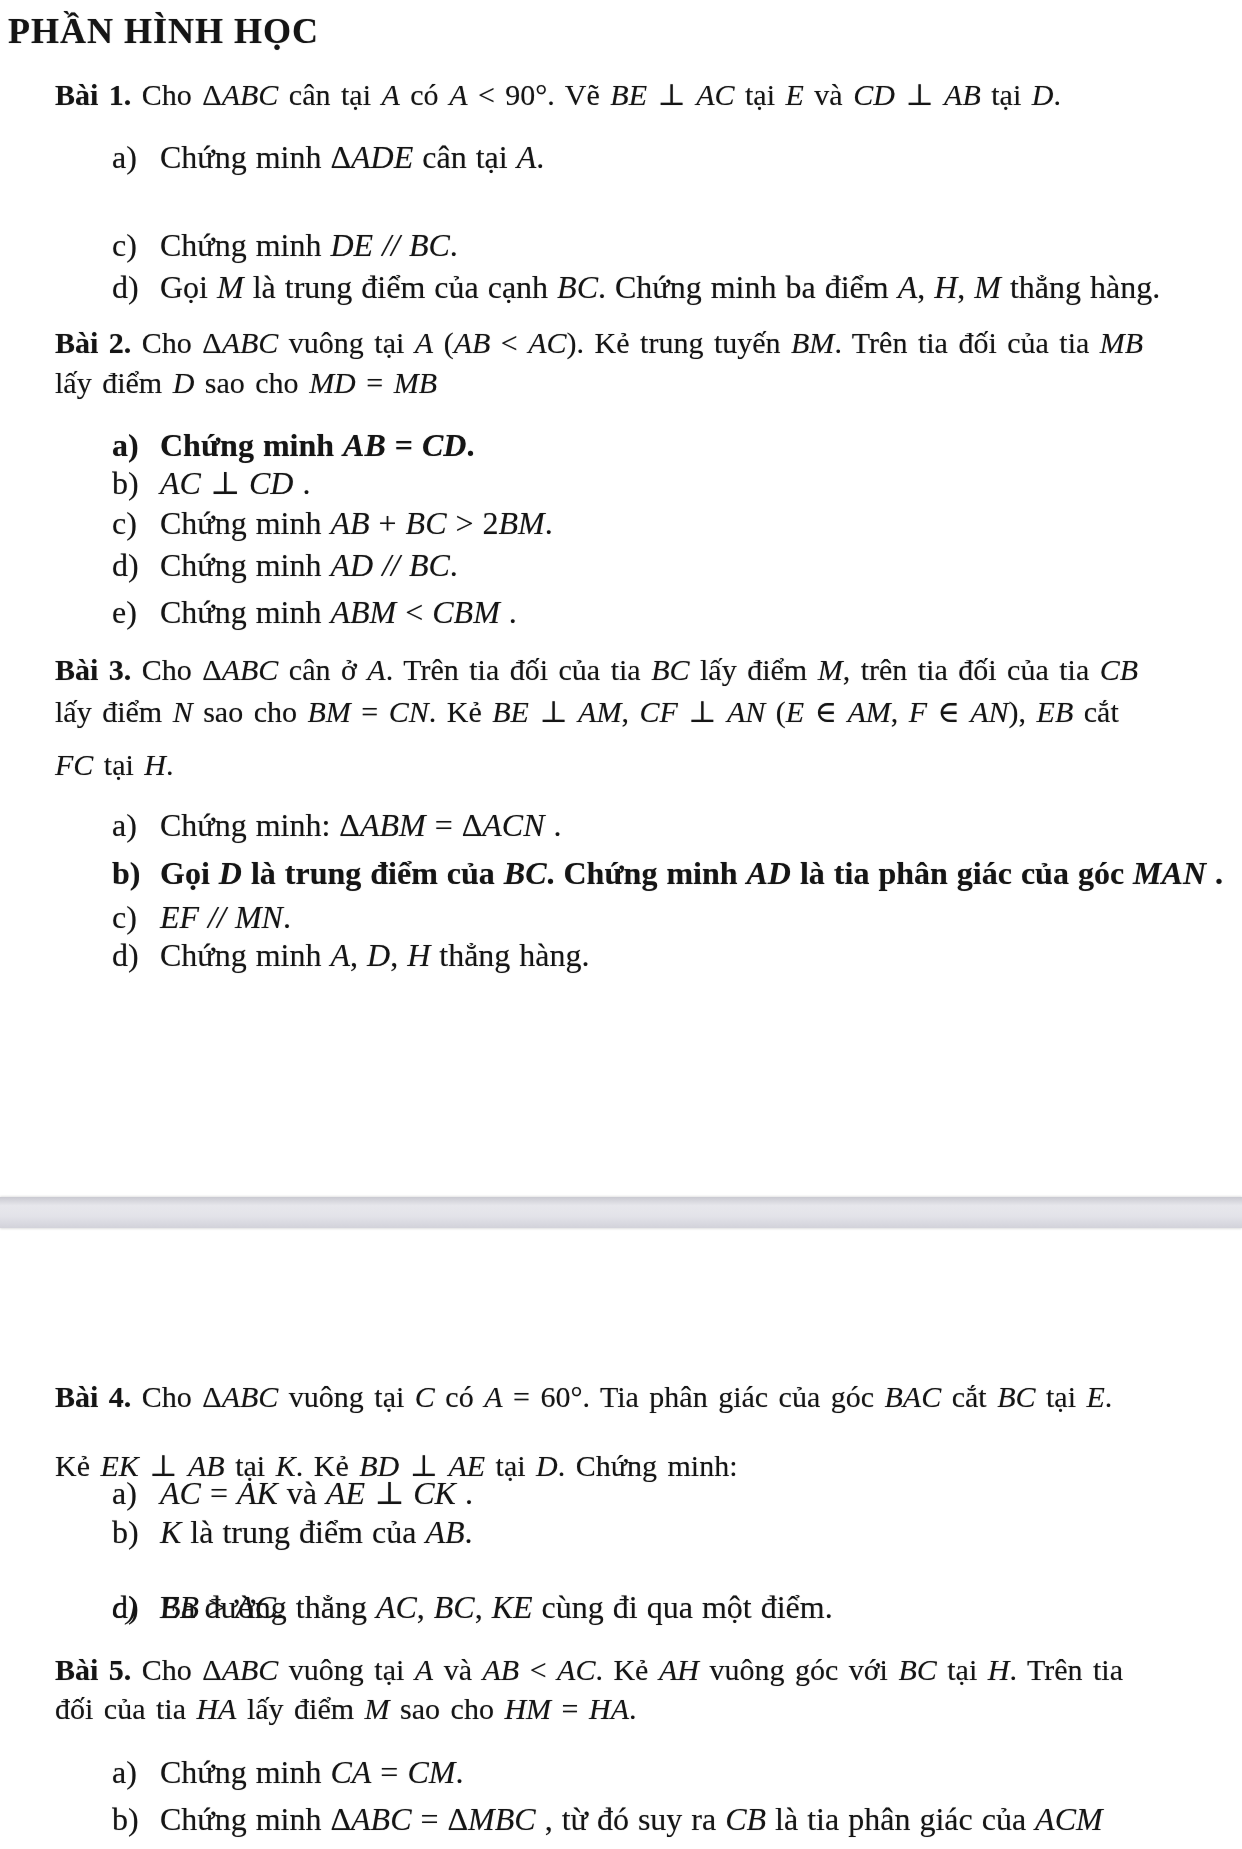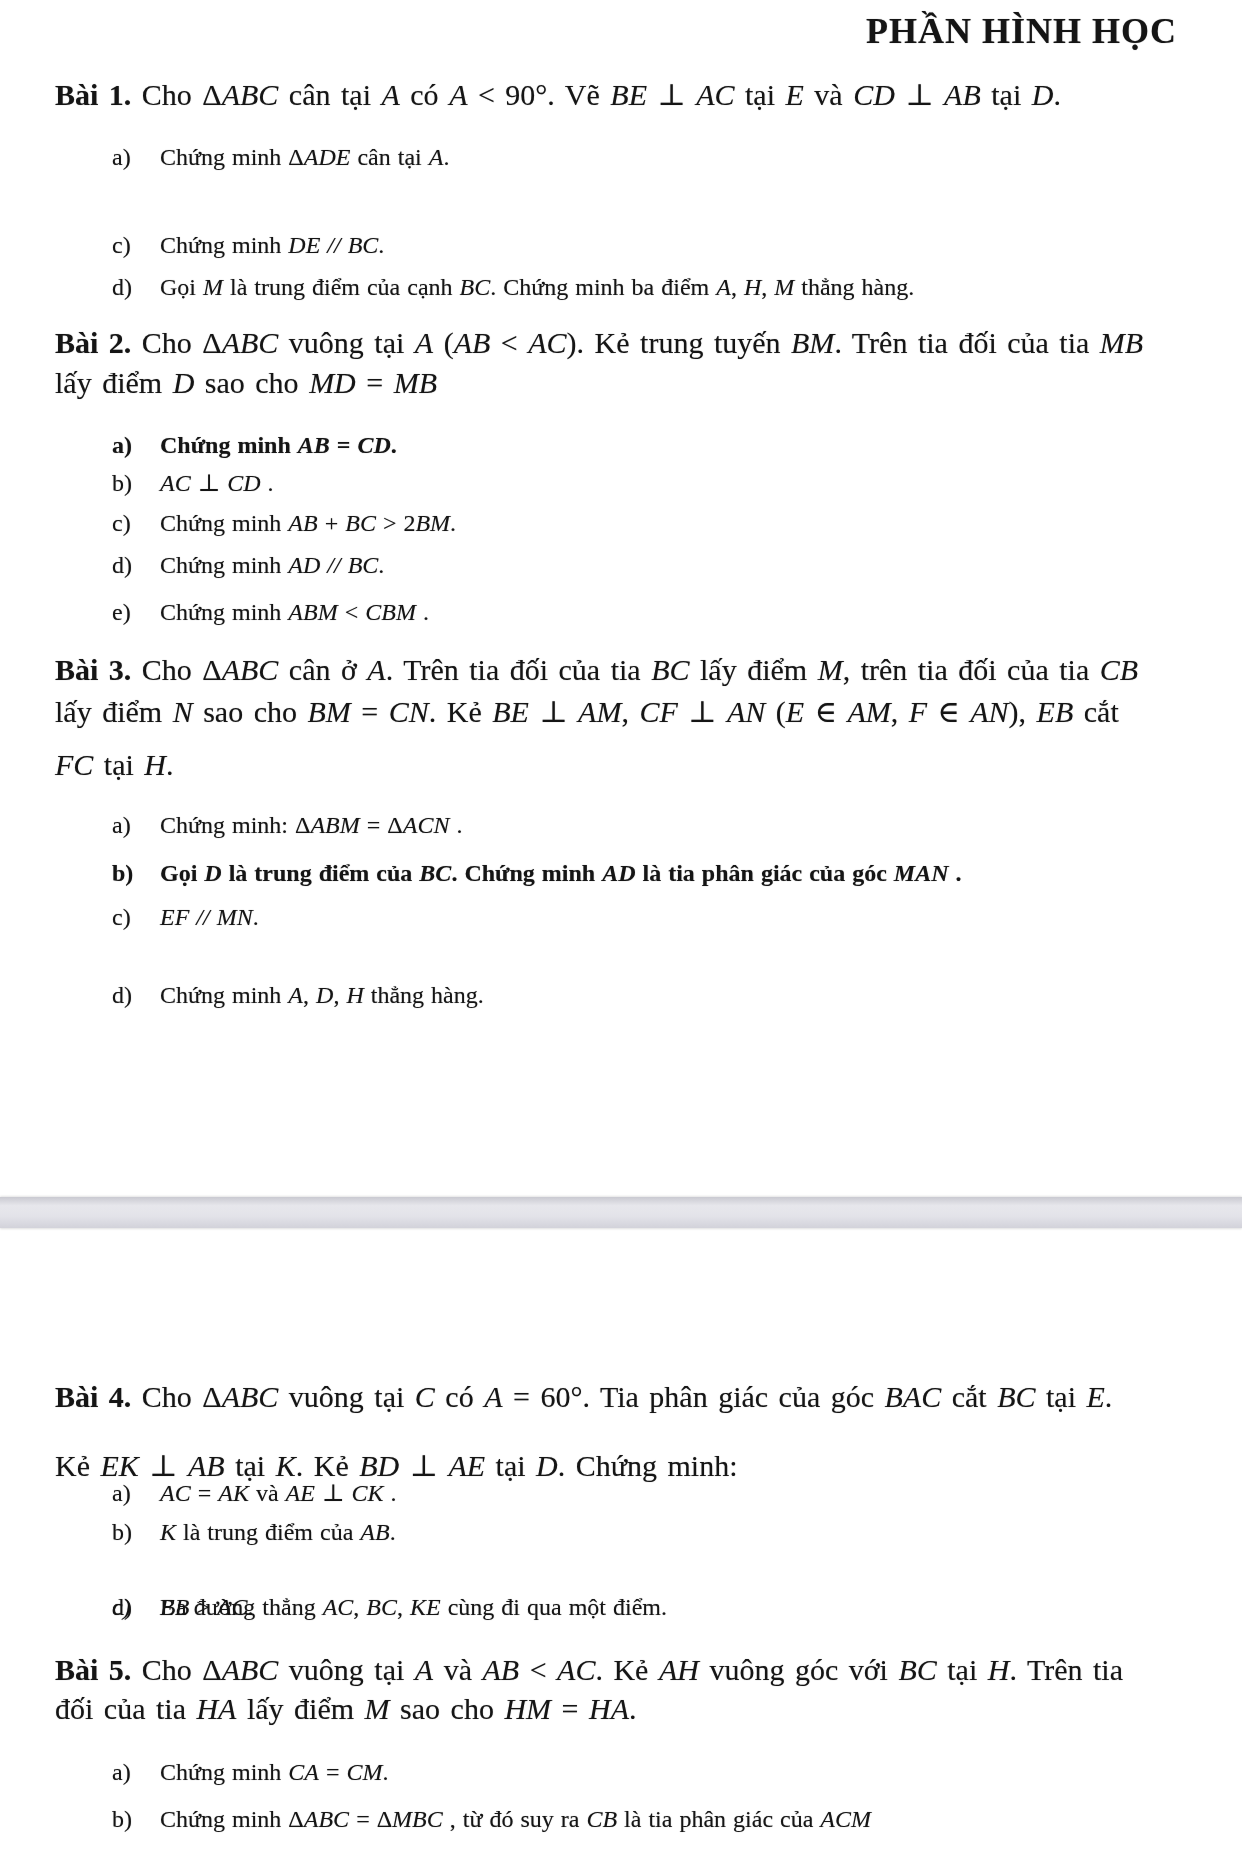--- a/index.html
+++ b/index.html
@@ -6,40 +6,40 @@
   .page{
     position:relative;
     width:1242px;height:1849px;
     background:#ffffff;
     overflow:hidden;
     font-family:"Liberation Serif","DejaVu Serif",serif;
     color:#151515;
   }
   .doc-title{
     position:absolute;
-    top:10px;left:0;right:65px;
-    text-align:right;
+    top:10px;left:8px;right:65px;
+    text-align:left;
     font-size:36px;
     font-weight:bold;
     letter-spacing:1px;
     text-shadow:0 0 1px rgba(0,0,0,.45);
   }
   .doc-line{
     position:absolute;
     left:55px;
     font-size:30px;
     line-height:34px;
     white-space:nowrap;
     word-spacing:3px;
     text-shadow:0 0 1px rgba(0,0,0,.4);
   }
   .doc-item{
     position:absolute;
     left:112px;
-    font-size:24px;
+    font-size:32px;
     line-height:34px;
     white-space:nowrap;
     word-spacing:1px;
     text-shadow:0 0 1px rgba(0,0,0,.4);
   }
   .doc-item .letter{display:inline-block;width:48px;}
   .seg-i{font-style:italic;}
   .seg-b{font-weight:bold;}
   .page-separator{
     position:absolute;
@@ -65,21 +65,21 @@
     <div class="doc-item" style="top: 466px;"><span class="letter">b)</span><span><span class="seg-i">AC</span><span> ⊥ </span><span class="seg-i">CD</span><span> .</span></span></div>
     <div class="doc-item" style="top: 506px;"><span class="letter">c)</span><span><span>Chứng minh </span><span class="seg-i">AB</span><span> + </span><span class="seg-i">BC</span><span> &gt; 2</span><span class="seg-i">BM</span><span>.</span></span></div>
     <div class="doc-item" style="top: 548px;"><span class="letter">d)</span><span><span>Chứng minh </span><span class="seg-i">AD // BC</span><span>.</span></span></div>
     <div class="doc-item" style="top: 595px;"><span class="letter">e)</span><span><span>Chứng minh </span><span class="seg-i">ABM</span><span> &lt; </span><span class="seg-i">CBM</span><span> .</span></span></div>
     <div class="doc-line" style="top: 653px;"><span class="seg-b">Bài 3.</span><span> Cho Δ</span><span class="seg-i">ABC</span><span> cân ở </span><span class="seg-i">A</span><span>. Trên tia đối của tia </span><span class="seg-i">BC</span><span> lấy điểm </span><span class="seg-i">M</span><span>, trên tia đối của tia </span><span class="seg-i">CB</span></div>
     <div class="doc-line" style="top: 695px;"><span>lấy điểm </span><span class="seg-i">N</span><span> sao cho </span><span class="seg-i">BM</span><span> = </span><span class="seg-i">CN</span><span>. Kẻ </span><span class="seg-i">BE</span><span> ⊥ </span><span class="seg-i">AM</span><span>, </span><span class="seg-i">CF</span><span> ⊥ </span><span class="seg-i">AN</span><span> (</span><span class="seg-i">E</span><span> ∈ </span><span class="seg-i">AM</span><span>, </span><span class="seg-i">F</span><span> ∈ </span><span class="seg-i">AN</span><span>), </span><span class="seg-i">EB</span><span> cắt</span></div>
     <div class="doc-line" style="top: 748px;"><span class="seg-i">FC</span><span> tại </span><span class="seg-i">H</span><span>.</span></div>
     <div class="doc-item" style="top: 808px;"><span class="letter">a)</span><span><span>Chứng minh: Δ</span><span class="seg-i">ABM</span><span> = Δ</span><span class="seg-i">ACN</span><span> .</span></span></div>
     <div class="doc-item" style="top: 856px; font-weight: bold;"><span class="letter">b)</span><span><span>Gọi </span><span class="seg-i">D</span><span> là trung điểm của </span><span class="seg-i">BC</span><span>. Chứng minh </span><span class="seg-i">AD</span><span> là tia phân giác của góc </span><span class="seg-i">MAN</span><span> .</span></span></div>
     <div class="doc-item" style="top: 900px;"><span class="letter">c)</span><span><span class="seg-i">EF // MN</span><span>.</span></span></div>
-    <div class="doc-item" style="top: 938px; margin-top: 40px;"><span class="letter">d)</span><span><span>Chứng minh </span><span class="seg-i">A</span><span>, </span><span class="seg-i">D</span><span>, </span><span class="seg-i">H</span><span> thẳng hàng.</span></span></div>
+    <div class="doc-item" style="top: 938px;"><span class="letter">d)</span><span><span>Chứng minh </span><span class="seg-i">A</span><span>, </span><span class="seg-i">D</span><span>, </span><span class="seg-i">H</span><span> thẳng hàng.</span></span></div>
     <div class="doc-line" style="top: 1380px;"><span class="seg-b">Bài 4.</span><span> Cho Δ</span><span class="seg-i">ABC</span><span> vuông tại </span><span class="seg-i">C</span><span> có </span><span class="seg-i">A</span><span> = 60°. Tia phân giác của góc </span><span class="seg-i">BAC</span><span> cắt </span><span class="seg-i">BC</span><span> tại </span><span class="seg-i">E</span><span>.</span></div>
     <div class="doc-line" style="top: 1421px; margin-top: 28px;"><span>Kẻ </span><span class="seg-i">EK</span><span> ⊥ </span><span class="seg-i">AB</span><span> tại </span><span class="seg-i">K</span><span>. Kẻ </span><span class="seg-i">BD</span><span> ⊥ </span><span class="seg-i">AE</span><span> tại </span><span class="seg-i">D</span><span>. Chứng minh:</span></div>
     <div class="doc-item" style="top: 1476px;"><span class="letter">a)</span><span><span class="seg-i">AC</span><span> = </span><span class="seg-i">AK</span><span> và </span><span class="seg-i">AE</span><span> ⊥ </span><span class="seg-i">CK</span><span> .</span></span></div>
     <div class="doc-item" style="top: 1515px;"><span class="letter">b)</span><span><span class="seg-i">K</span><span> là trung điểm của </span><span class="seg-i">AB</span><span>.</span></span></div>
     <div class="doc-item" style="top: 1590px;"><span class="letter seg-i">c)</span><span><span class="seg-i">EB</span><span> &gt; </span><span class="seg-i">AC</span><span>.</span></span></div>
     <div class="doc-item" style="top: 1590px;"><span class="letter">d)</span><span><span>Ba đường thẳng </span><span class="seg-i">AC</span><span>, </span><span class="seg-i">BC</span><span>, </span><span class="seg-i">KE</span><span> cùng đi qua một điểm.</span></span></div>
     <div class="doc-line" style="top: 1653px;"><span class="seg-b">Bài 5.</span><span> Cho Δ</span><span class="seg-i">ABC</span><span> vuông tại </span><span class="seg-i">A</span><span> và </span><span class="seg-i">AB</span><span> &lt; </span><span class="seg-i">AC</span><span>. Kẻ </span><span class="seg-i">AH</span><span> vuông góc với </span><span class="seg-i">BC</span><span> tại </span><span class="seg-i">H</span><span>. Trên tia</span></div>
     <div class="doc-line" style="top: 1692px;"><span>đối của tia </span><span class="seg-i">HA</span><span> lấy điểm </span><span class="seg-i">M</span><span> sao cho </span><span class="seg-i">HM</span><span> = </span><span class="seg-i">HA</span><span>.</span></div>
     <div class="doc-item" style="top: 1802px;"><span class="letter">b)</span><span><span>Chứng minh Δ</span><span class="seg-i">ABC</span><span> = Δ</span><span class="seg-i">MBC</span><span> , từ đó suy ra </span><span class="seg-i">CB</span><span> là tia phân giác của </span><span class="seg-i">ACM</span></span></div>
     <div class="doc-item" style="top: 1755px;"><span class="letter">a)</span><span><span>Chứng minh </span><span class="seg-i">CA</span><span> = </span><span class="seg-i">CM</span><span>.</span></span></div>

